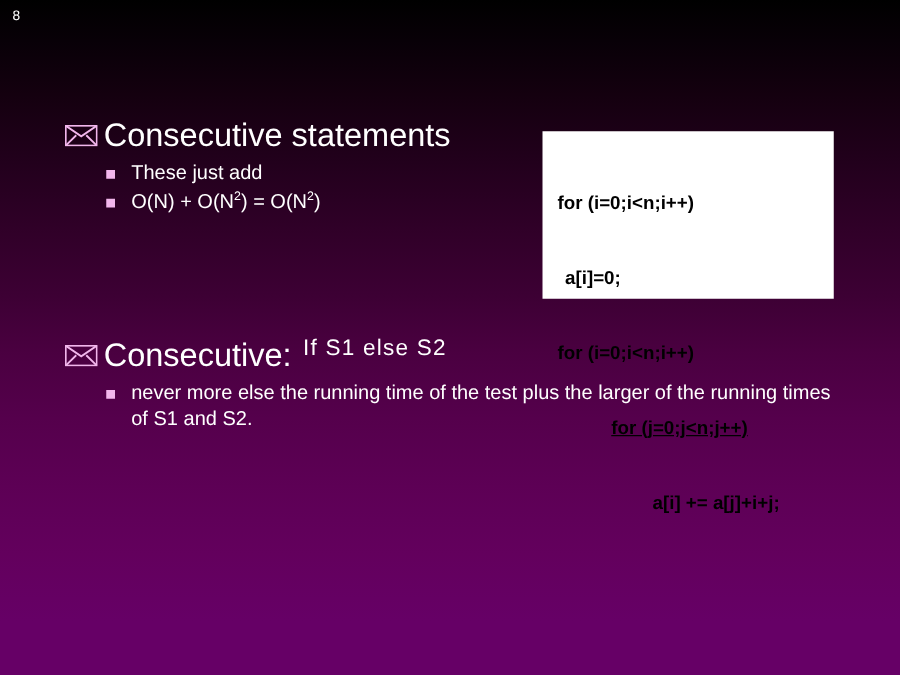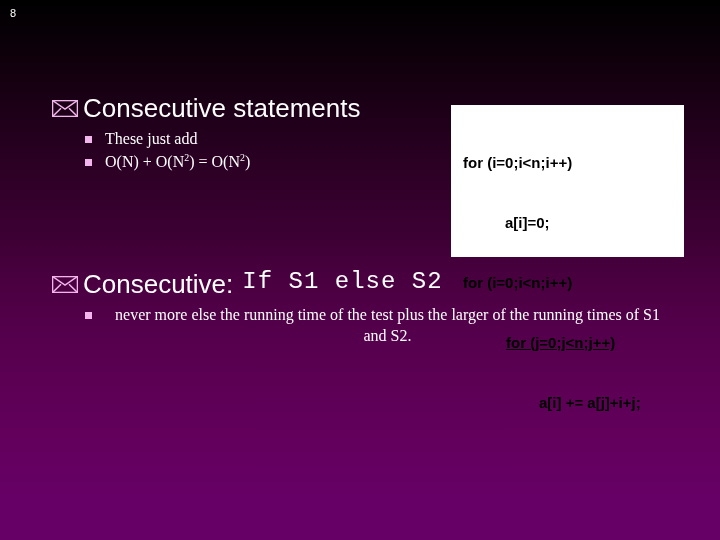--- a/index.html
+++ b/index.html
@@ -36,21 +36,20 @@
     top: 7px;
     color: #ffffff;
     font-size: 11px;
     line-height: 13px;
     font-family: "Liberation Sans", sans-serif;
   }
 
   
   .section {
     position: absolute;
-    text-align: center;
   }
   .section-1 { left: 52px; top: 92px; width: 380px; }
   .section-2 { left: 52px; top: 268px; width: 630px; }
 
   .head-row {
     display: flex;
     align-items: flex-start;
   }
   .env-icon {
     flex: 0 0 auto;
@@ -63,22 +62,22 @@
 
   .head-text {
     color: #ffffff;
     font-size: 26px;
     line-height: 32px;
     font-family: "Liberation Sans", sans-serif;
     font-weight: normal;
     white-space: nowrap;
   }
   .head-mono {
-    font-family: Liberation Mono, monospace;
-    font-size: 24px;
+    font-family: Liberation Sans, sans-serif;
+    font-size: 18px;
     letter-spacing: 1px;
     color: #ffffff;
     padding-left: 9px;
   }
 
   
   .sub-list {
     margin: 4px 0 0 0;
     padding: 0;
     list-style: none;
@@ -94,54 +93,54 @@
     height: 7px;
     background: #f2b6ec;
     margin-top: 8px;
     margin-right: 13px;
     margin-left: 33px;
   }
   .sub-text {
     color: #ffffff;
     font-size: 16px;
     line-height: 21px;
-    font-family: Liberation Serif, serif;
+    font-family: Liberation Sans, sans-serif;
   }
   .sub-text sup {
     font-size: 0.62em;
     vertical-align: super;
     line-height: 0;
   }
   .sec2 .sub-text { width: 565px; }
 
   
   .code-panel {
     position: absolute;
-    left: 451px;
+    left: 434px;
     top: 105px;
     width: 233px;
-    height: 152px;
+    height: 134px;
     background: #ffffff;
     box-sizing: border-box;
   }
   .code-lines {
     position: absolute;
     left: 0;
     top: 8px;
     width: 100%;
     color: #000000;
     font-family: "Liberation Sans", sans-serif;
     font-size: 15px;
     font-weight: bold;
     line-height: 20px;
     white-space: pre;
   }
   .code-line { display: block; }
   .ci0 { padding-left: 12px; }
-  .ci1 { padding-left: 54px; }
+  .ci1 { padding-left: 18px; }
   .ci2 { padding-left: 55px; text-decoration: underline; }
   .ci3 { padding-left: 88px; }
 </style>
 </head>
 <body>
 
 <div class="slide">
 
   <div class="page-number">8</div>
 

